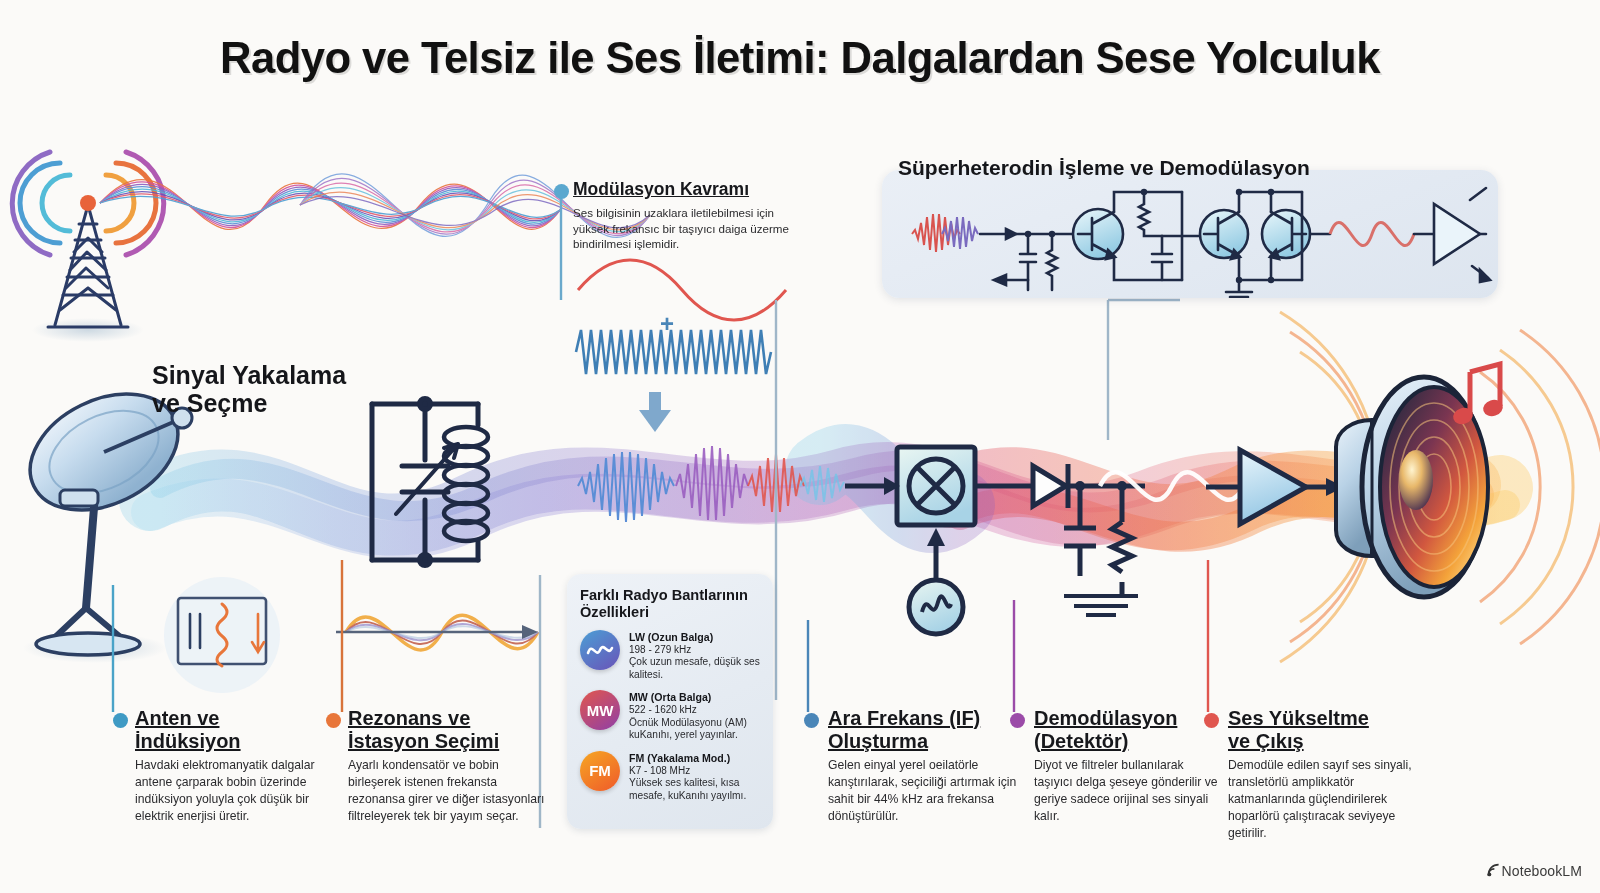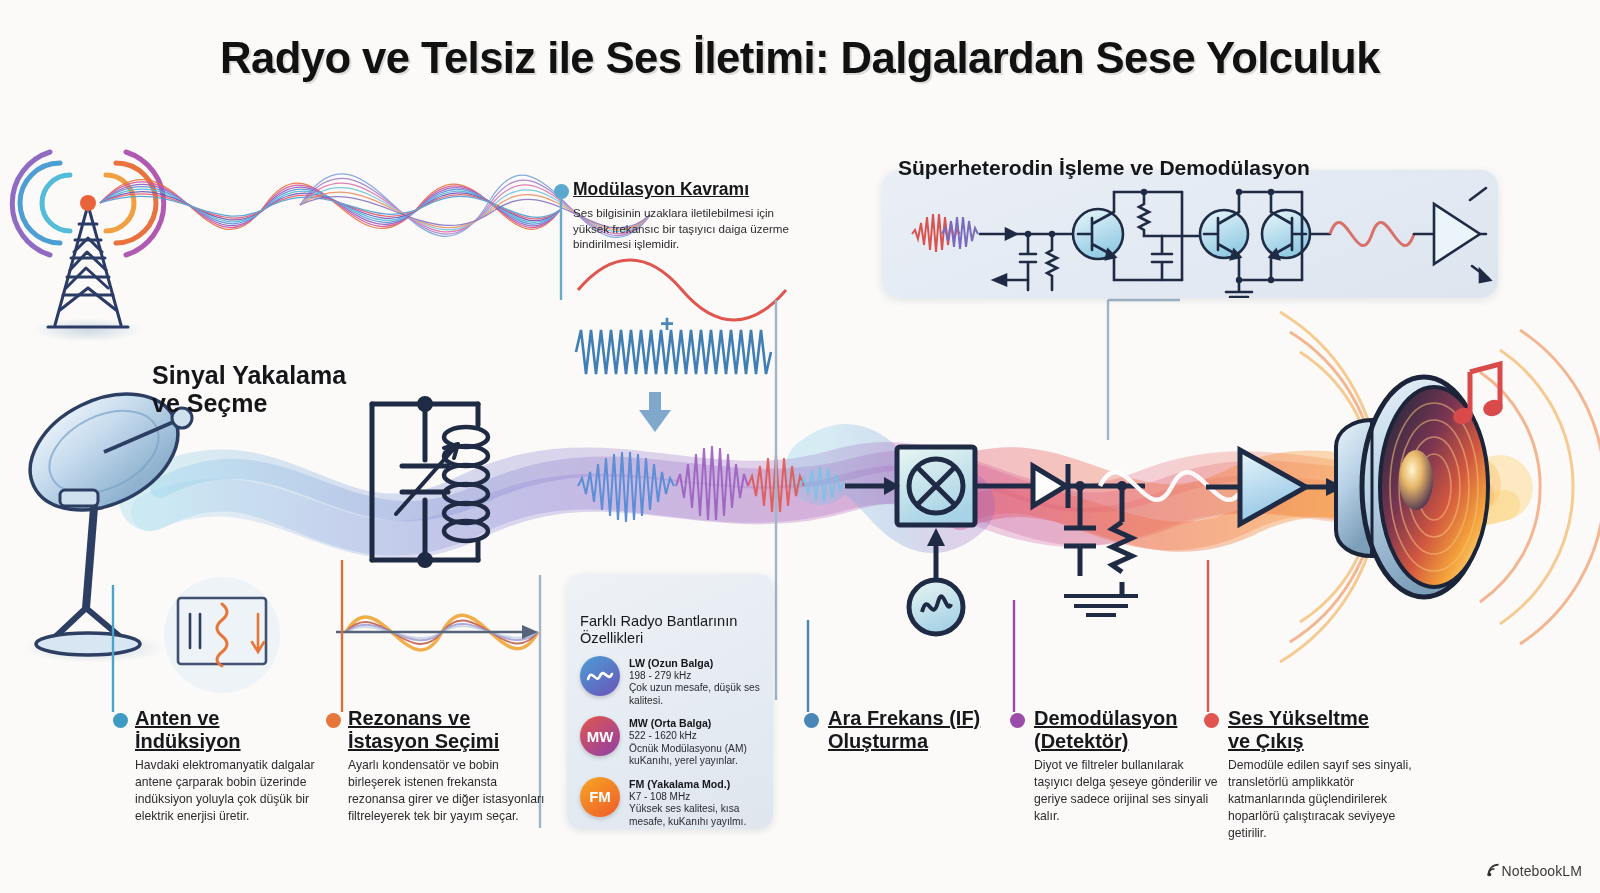--- a/index.html
+++ b/index.html
@@ -45,21 +45,21 @@
   #mod-callout .c-body { font-size: 11.6px; line-height: 1.36; }
 
   
   #bands-panel {
     left: 567px; top: 574px; width: 206px; height: 255px;
     background: linear-gradient(155deg,#eef2f7 0%,#e5ebf2 55%,#dfe6ee 100%);
     border-radius: 14px;
     box-shadow: 0 2px 7px rgba(40,60,90,0.13);
     padding: 13px 12px 10px 13px;
   }
-  #bands-title { font-size: 14.6px; font-weight: normal; line-height: 1.16; color: #16171b; margin-bottom: 9px; margin-top: 26px; }
+  #bands-title { font-size: 14.6px; font-weight: bold; line-height: 1.16; color: #16171b; margin-bottom: 9px; }
   .band-row { display: flex; gap: 9px; margin-bottom: 9px; align-items: flex-start; }
   .band-badge {
     width: 40px; height: 40px; border-radius: 50%; flex: 0 0 40px;
     display: flex; align-items: center; justify-content: center;
     color: #fff; font-weight: bold; font-size: 15px;
     box-shadow: 0 2px 4px rgba(0,0,0,0.18);
   }
   .band-text { padding-top: 1px; }
   .band-name { font-size: 10.6px; font-weight: bold; color: #15161a; line-height: 1.2; }
   .band-freq { font-size: 10px; color: #25262a; line-height: 1.25; }
@@ -511,20 +511,21 @@
     </div>
     <div class="c-body">Havdaki elektromanyatik dalgalar antene çarparak bobin üzerinde indüksiyon yoluyla çok düşük bir elektrik enerjisi üretir.</div>
   </div>
 
   <div class="abs callout" style="left:828px;top:707px;width:196px">
     <div class="dot" style="left:-24px;top:6px;background:#4a86b8"></div>
     <div class="c-title">
       <div>Ara Frekans (IF)</div>
       <div>Oluşturma</div>
     </div>
+    <div class="c-body">Gelen einyal yerel oeilatörle kanştırılarak, seçiciliği artırmak için sahit bir 44% kHz ara frekansa dönüştürülür.</div>
   </div>
 
   <div class="abs callout" style="left:1034px;top:707px;width:190px">
     <div class="dot" style="left:-24px;top:6px;background:#9b4ba8"></div>
     <div class="c-title">
       <div>Demodülasyon</div>
       <div>(Detektör)</div>
     </div>
     <div class="c-body">Diyot ve filtreler bullanılarak taşıyıcı delga şeseye gönderilir ve geriye sadece orijinal ses sinyali kalır.</div>
   </div>

